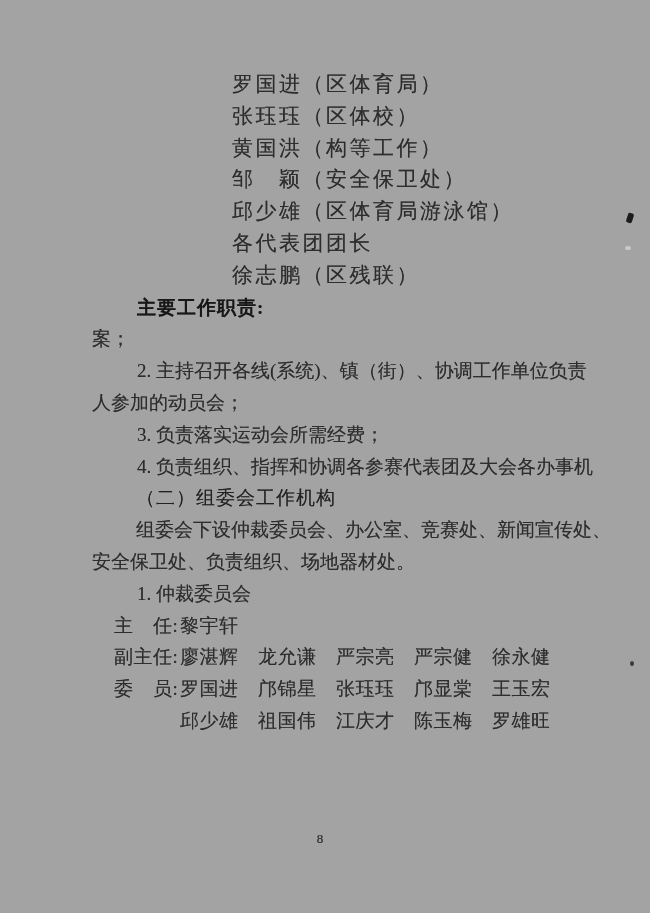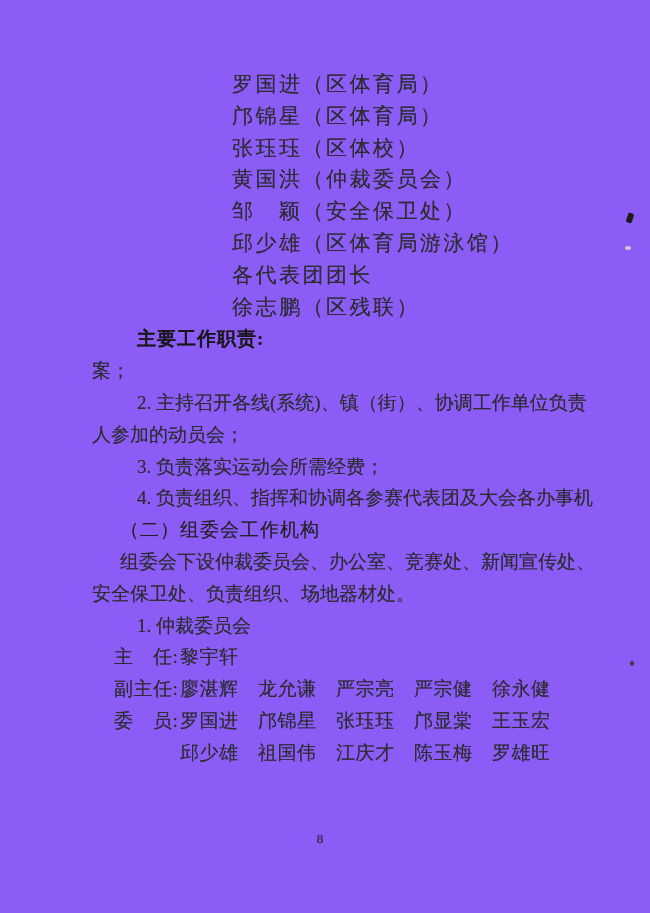--- a/index.html
+++ b/index.html
@@ -5,21 +5,21 @@
   html, body {
     margin: 0;
     padding: 0;
     background: #fdfdfd;
     font-family: "Liberation Serif", "DejaVu Serif", serif;
   }
   .page {
     position: relative;
     width: 650px;
     height: 913px;
-    background: #8b5cf6;
+    background: #a3a3a3;
     overflow: hidden;
     color: #2d2d2d;
   }
   .content {
     position: absolute;
     left: 92px;
     top: 69px;
     width: 520px;
   }
   .line {
@@ -29,21 +29,21 @@
     letter-spacing: 0px;
     white-space: nowrap;
     text-shadow: 0 0 0.5px rgba(20,20,20,0.45);
   }
   .member {
     margin-left: 140px;
     font-size: 21px;
     letter-spacing: 2.5px;
   }
   .indent-num { margin-left: 45px; }
-  .indent-sec { margin-left: 28px; }
+  .indent-sec { margin-left: 44px; }
   .bold-heading {
     font-weight: bold;
     color: #171717;
     letter-spacing: 1px;
   }
   .sec-heading {
     color: #222222;
     letter-spacing: 1px;
   }
   .committee-row { display: flex; margin-left: 22px; }
@@ -77,23 +77,22 @@
     background: #3a3a3a; border-radius: 50%;
   }
 </style>
 </head>
 <body>
 
 <div class="page">
   <div class="content">
 
     <div class="line member">罗国进（区体育局）</div>
-    <div class="line member">邝锦星（区体育局）</div>
     <div class="line member">张珏珏（区体校）</div>
-    <div class="line member">黄国洪（仲裁委员会）</div>
+    <div class="line member">黄国洪（构等工作）</div>
     <div class="line member">邹　颖（安全保卫处）</div>
     <div class="line member">邱少雄（区体育局游泳馆）</div>
     <div class="line member">各代表团团长</div>
     <div class="line member">徐志鹏（区残联）</div>
 
     <div class="line indent-num bold-heading">主要工作职责:</div>
 
     <div class="line">案；</div>
     <div class="line indent-num">2. 主持召开各线(系统)、镇（街）、协调工作单位负责</div>
     <div class="line">人参加的动员会；</div>

